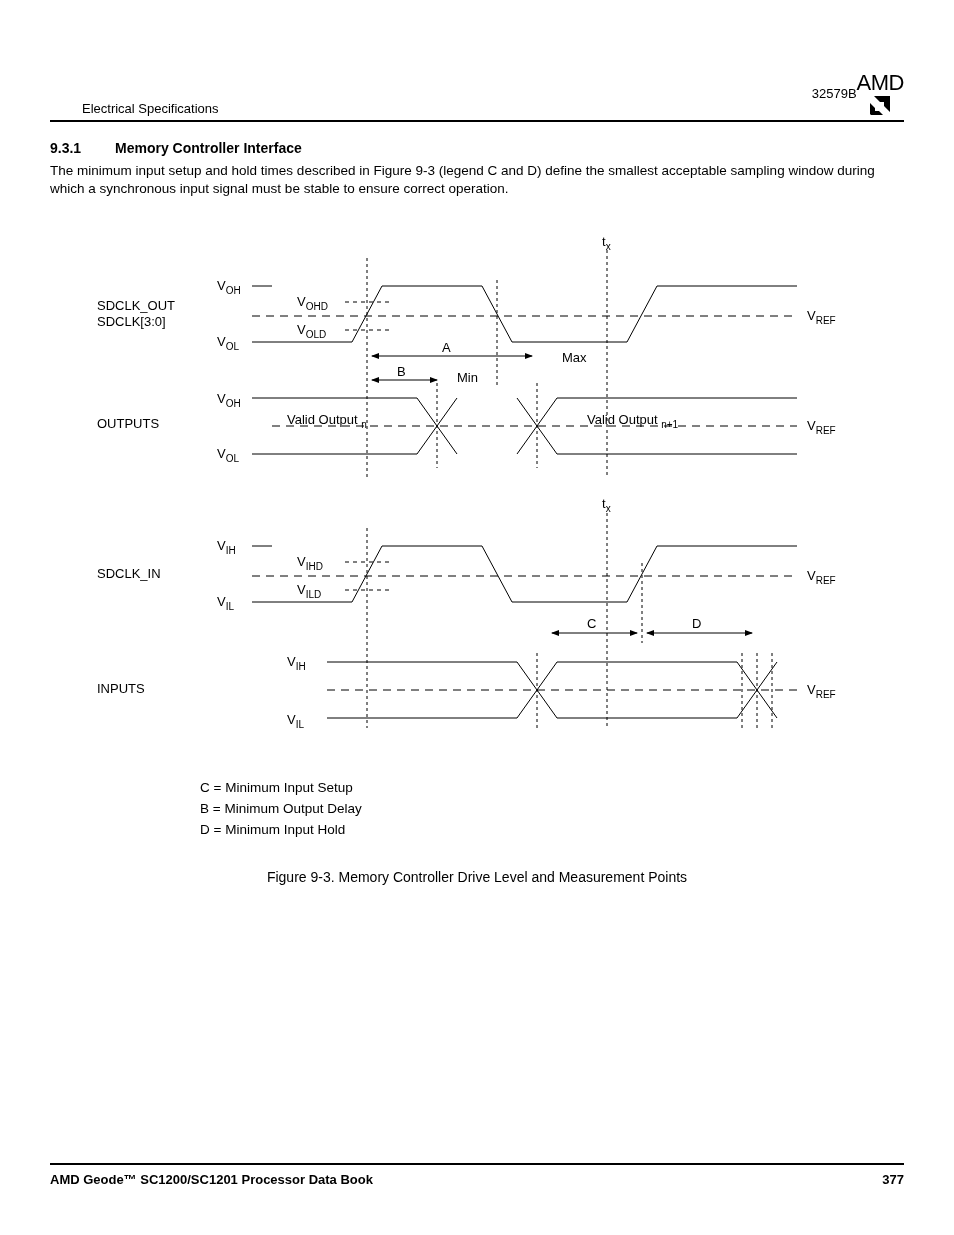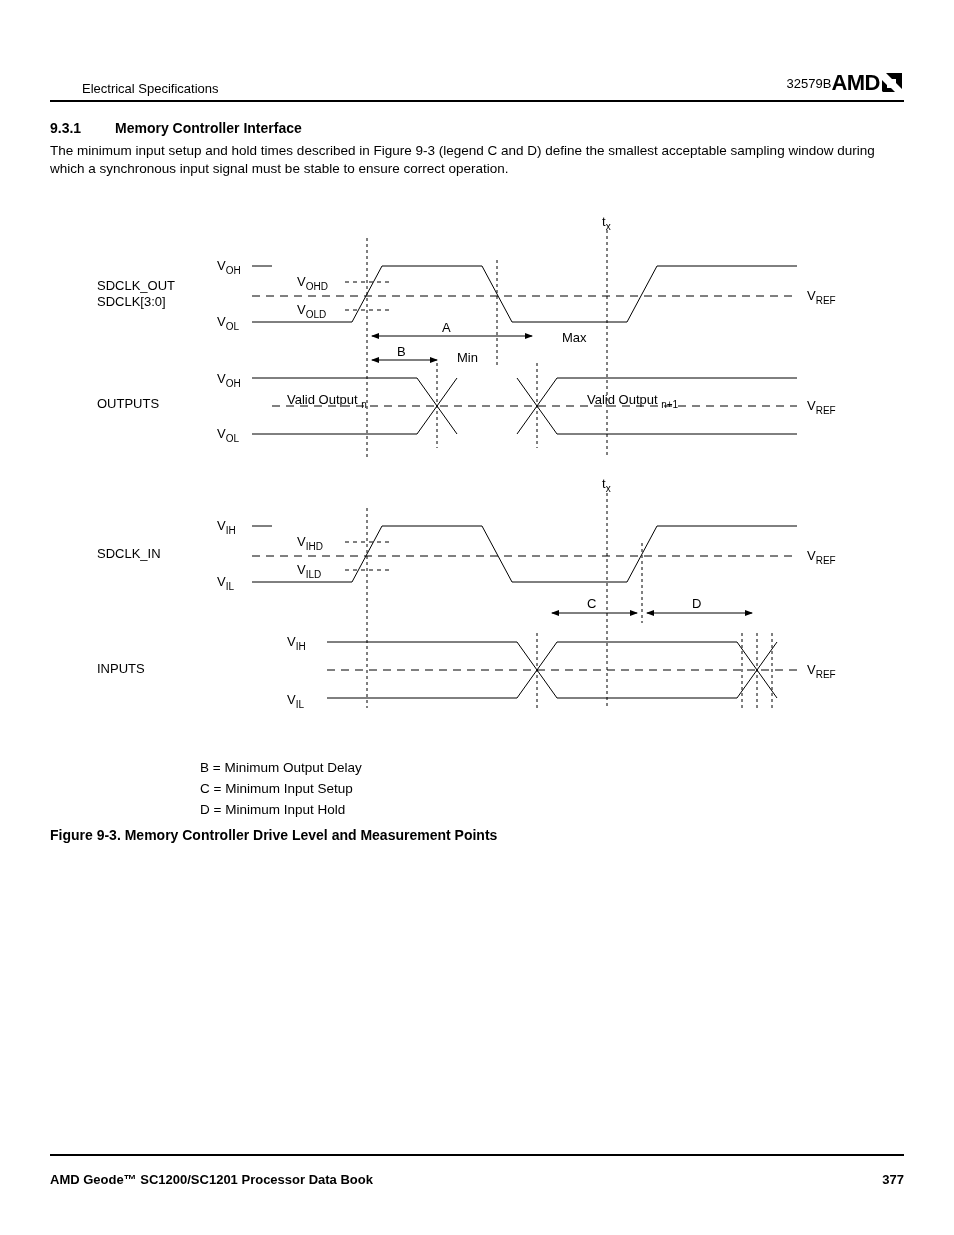--- a/index.html
+++ b/index.html
@@ -17,36 +17,36 @@
     display: flex;
     justify-content: space-between;
     align-items: flex-end;
     border-bottom: 2px solid #000;
     padding-bottom: 4px;
     margin-bottom: 18px;
   }
   .header-left { font-weight: normal; font-size: 13px; padding-left: 32px; }
   .header-right { display: flex; align-items: center; }
   .header-code { font-size: 13px; }
-  .logo { font-weight: 700; font-size: 22px; letter-spacing: -0.5px; display:flex; align-items:center; font-family: Arial Black, Arial, sans-serif;}
+  .logo { font-weight: 400; font-size: 22px; letter-spacing: -0.5px; display:flex; align-items:center; font-family: Arial Black, Arial, sans-serif; flex-direction: column;}
   .logo svg { margin-left: 2px; }
   .section-num { font-weight: bold; font-size: 14px; margin-right: 30px; }
   .section-title { font-weight: bold; font-size: 14px; }
   .section-row { margin-bottom: 6px; }
   .body-text { font-size: 13.5px; line-height: 1.35; margin-bottom: 30px; }
   .figure-area { position: relative; width: 760px; height: 540px; margin: 30px auto 10px auto; }
   .figure-area text, .figure-area .lbl { font-family: Arial, Helvetica, sans-serif; font-size: 13px; }
   .sub { font-size: 10px; }
   .legend { margin-left: 90px; margin-top: 6px; font-size: 13.5px; line-height:1.55;}
   .legend-row { display:flex; }
   .legend-key { width: 60px; text-align:left;}
-  .fig-caption { text-align:left; font-weight:bold; font-size:14px; margin-top:6px;}
+  .fig-caption { text-align:center; font-weight:normal; font-size:14px; margin-top:28px;}
   .footer {
     position:absolute; left:50px; right:50px; bottom:48px;
-    border-top:2px solid #000; padding-top:16px;
+    border-top:2px solid #000; padding-top:7px;
     display:flex; justify-content:space-between; font-size:13px;
   }
   .footer-left { font-weight:bold; }
   .footer-right { font-weight:bold;text-align:right; }
 </style>
 </head>
 <body>
 
 <div class="header-row">
   <div class="header-left">Electrical Specifications</div>
@@ -161,25 +161,25 @@
   <line x1="660" y1="425" x2="660" y2="500" stroke="#000" stroke-dasharray="3,3"></line>
   <line x1="645" y1="425" x2="645" y2="500" stroke="#000" stroke-dasharray="3,3"></line>
   <line x1="675" y1="425" x2="675" y2="500" stroke="#000" stroke-dasharray="3,3"></line>
   <text x="710" y="466"><tspan>V</tspan><tspan dy="4" class="sub">REF</tspan></text>
 </svg>
 </div>
 
 <div class="legend">
   <div class="legend-row">
       <div class="legend-key"></div>
-      <div>B = Minimum Output Delay</div>
+      <div>C = Minimum Input Setup</div>
     </div>
   <div class="legend-row">
       <div class="legend-key"></div>
-      <div>C = Minimum Input Setup</div>
+      <div>B = Minimum Output Delay</div>
     </div>
   <div class="legend-row">
       <div class="legend-key"></div>
       <div>D = Minimum Input Hold</div>
     </div>
 </div>
 
 <div class="fig-caption">Figure 9-3.  Memory Controller Drive Level and Measurement Points</div>
 
 <div class="footer">

